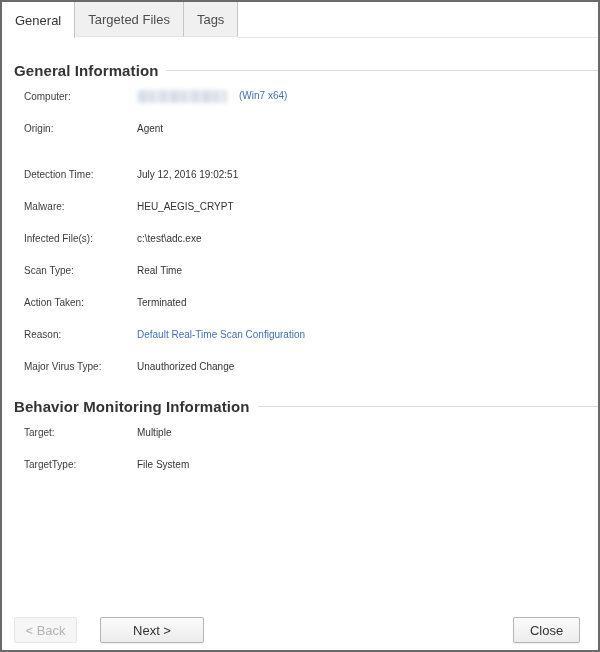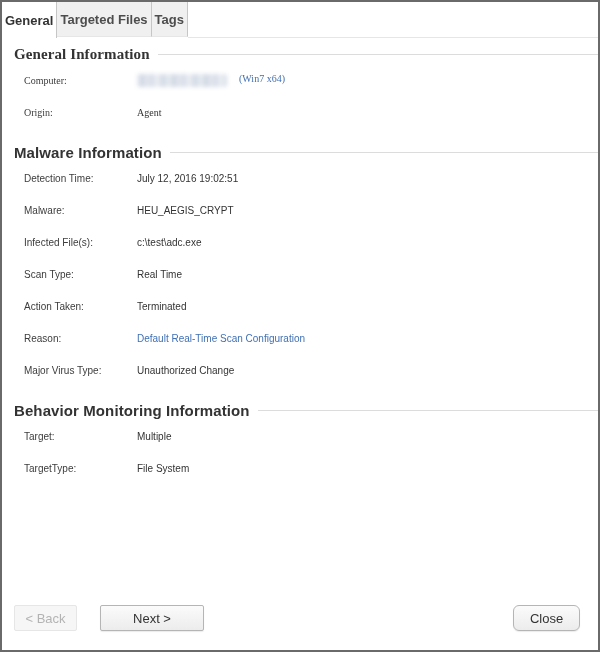--- a/index.html
+++ b/index.html
@@ -18,45 +18,45 @@
     overflow: hidden;
   }
   
   .tabbar {
     display: flex;
     height: 36px;
     background: #fff;
   }
   .tab {
     display: flex; align-items: center;
-    padding: 0 3px;
+    padding: 0 13px;
     height: 35px;
     background: #f0f0f0;
     border-right: 1px solid #c6c6c6;
     border-bottom: 1px solid #e6e6e6;
-    font-size: 13px; font-weight: bold; color: #4d4d4d;
+    font-size: 13px; font-weight: normal; color: #4d4d4d;
     cursor: pointer;
     white-space: nowrap;
   }
   .tab.active {
     background: #fff;
     color: #333;
     height: 36px;
     border-bottom: none;
   }
   .tabbar::after {
     content: "";
     flex: 1;
     height: 35px;
     border-bottom: 1px solid #e6e6e6;
   }
   
   .content { padding: 0 0 0 12px; }
   .section { margin-top: 14px; }
-  .section:first-child { margin-top: 6px; font-family: Liberation Serif, serif; }
+  .section:first-child { margin-top: 22px; }
   .sec-head {
     display: flex; align-items: center;
     height: 20px;
   }
   .sec-title {
     font-size: 15px; font-weight: bold; color: #333;
     white-space: nowrap;
     letter-spacing: 0.1px;
   }
   .sec-line {
@@ -84,37 +84,37 @@
     border-radius: 2px;
     background: repeating-linear-gradient(90deg,
       #e9edf3 0px, #cfd6e2 5px, #e4e8ef 10px,
       #d6dce7 15px, #eef0f5 20px, #d2d9e4 26px, #e9edf3 32px);
     filter: blur(2px);
     vertical-align: middle;
   }
   
   .footer {
     position: absolute;
-    left: 0; right: 0; bottom: 12px;
+    left: 0; right: 0; bottom: 0;
     display: flex; align-items: flex-end;
     padding: 0 18px 7px 12px;
   }
   .btn {
     height: 26px;
     font-family: "Liberation Sans", sans-serif;
     font-size: 13px; color: #333;
     background: linear-gradient(#fbfbfb, #ececec);
     border: 1px solid #b5b5b5;
     border-radius: 2px;
     box-shadow: 0 1px 1px rgba(0,0,0,0.08);
     cursor: pointer;
   }
   .btn-back { width: 63px; background: #f6f6f6; border-color: #e6e6e6; color: #b3b3b3; box-shadow: none; cursor: default; }
   .btn-next { width: 104px; margin-left: 23px; }
-  .btn-close { width: 67px; margin-left: auto; border-radius: 6px; }
+  .btn-close { width: 67px; margin-left: auto; }
 </style>
 </head>
 <body>
 
 <div class="window">
   <div class="tabbar" id="tabbar">
       <div class="tab active">General</div>
       <div class="tab">Targeted Files</div>
       <div class="tab">Tags</div>
     </div>
@@ -127,24 +127,20 @@
         <div class="row">
           <div class="label">Computer:</div>
           <div class="value"><span class="redacted"></span><span class="link">(Win7 x64)</span></div>
         </div>
         <div class="row">
           <div class="label">Origin:</div>
           <div class="value"><span>Agent</span></div>
         </div>
       </div>
       <div class="section">
-        <div class="sec-head">
-          <span class="sec-title">Malware Information</span>
-          <span class="sec-line"></span>
-        </div>
         <div class="row">
           <div class="label">Detection Time:</div>
           <div class="value"><span>July 12, 2016 19:02:51</span></div>
         </div>
         <div class="row">
           <div class="label">Malware:</div>
           <div class="value"><span>HEU_AEGIS_CRYPT</span></div>
         </div>
         <div class="row">
           <div class="label">Infected File(s):</div>

